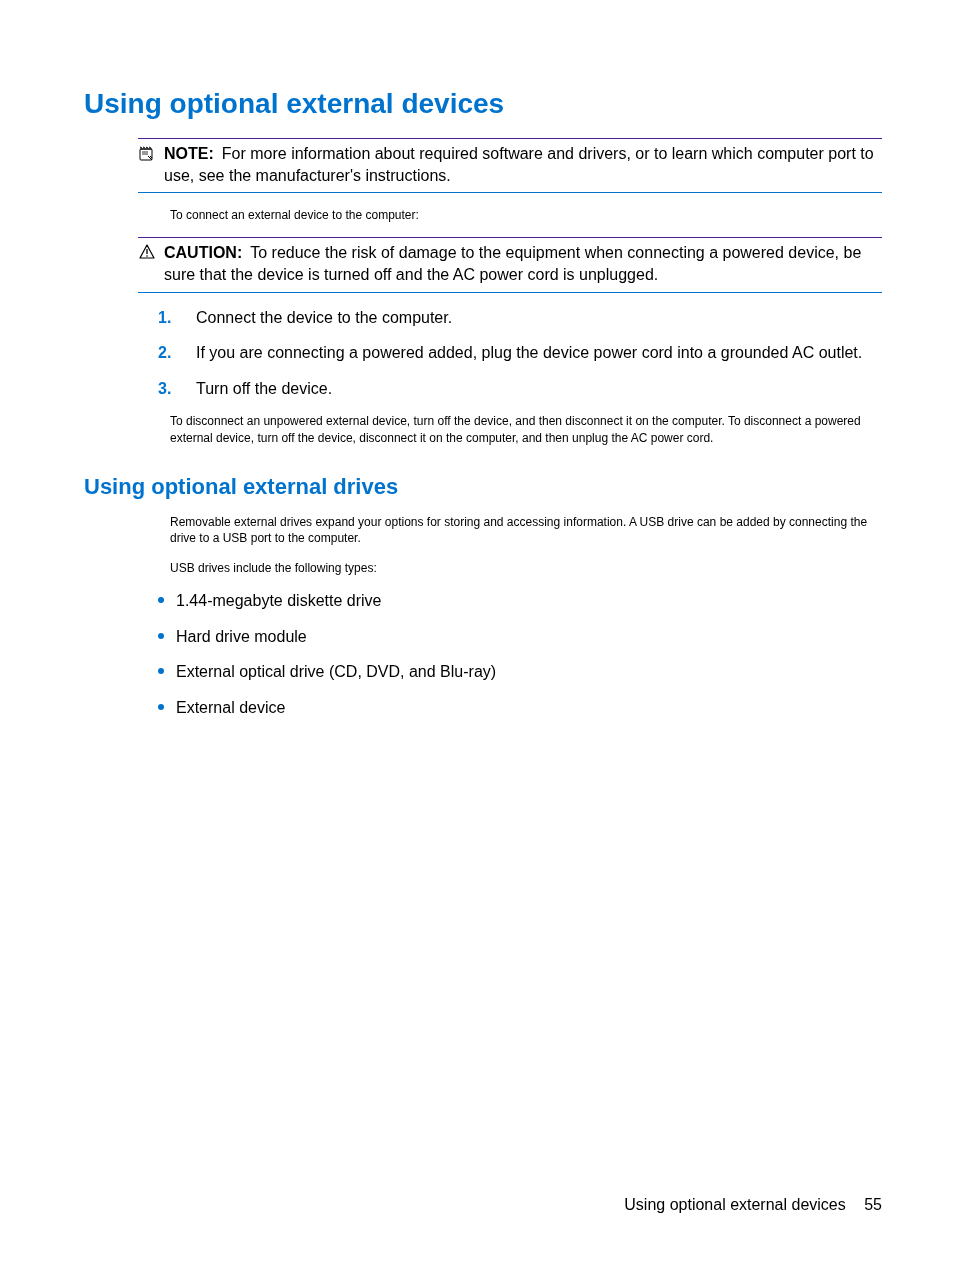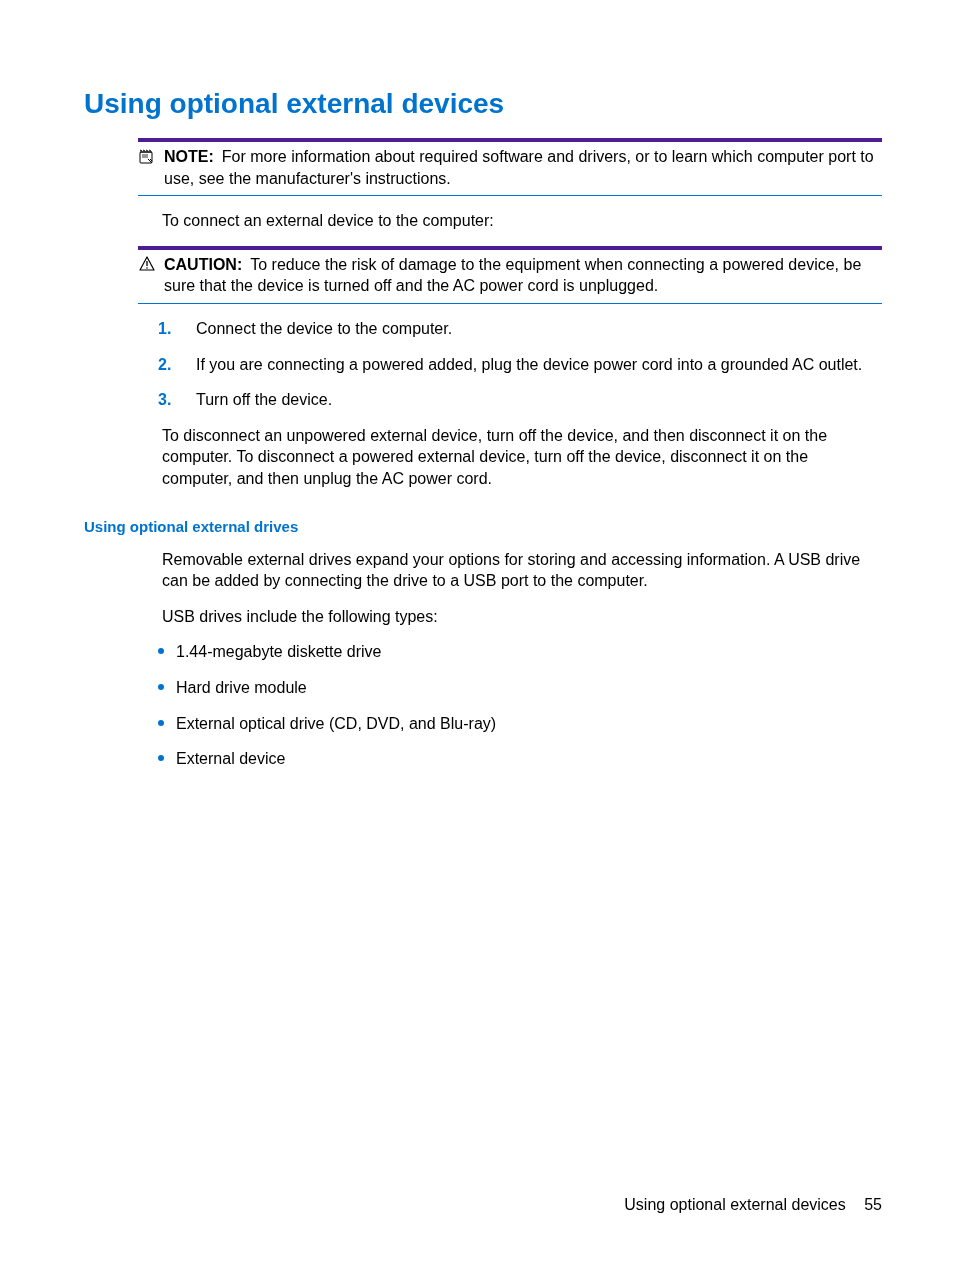--- a/index.html
+++ b/index.html
@@ -16,29 +16,29 @@
     padding: 88px 72px 0 84px;
   }
   .h1 {
     color: #0073cf;
     font-size: 28px;
     font-weight: bold;
     margin: 0 0 18px 0;
   }
   .h2 {
     color: #0073cf;
-    font-size: 15px;
+    font-size: 22px;
     font-weight: bold;
     margin: 28px 0 14px 0;
   }
   .content {
     padding-left: 74px;
   }
   .callout {
-    border-top: 4px solid #4c1d95;
+    border-top: 1px solid #4c1d95;
     border-bottom: 1px solid #0073cf;
     padding: 4px 0 6px 0;
     display: flex;
     align-items: flex-start;
     gap: 8px;
     margin-left: -20px;
   }
   .callout-icon {
     flex: 0 0 18px;
     width: 18px;
@@ -49,24 +49,24 @@
     flex: 1;
     font-size: 16px;
     line-height: 1.35;
     color: #000;
   }
   .callout-label {
     font-weight: bold;
     margin-right: 8px;
   }
   .para {
-    font-size: 16px;
+    font-size: 12px;
     line-height: 1.35;
     color: #000;
-    margin: 14px 4px;
+    margin: 14px 12px;
   }
   ol.numbered {
     list-style: none;
     padding: 0;
     margin: 0;
   }
   ol.numbered li {
     display: flex;
     align-items: flex-start;
     gap: 20px;

